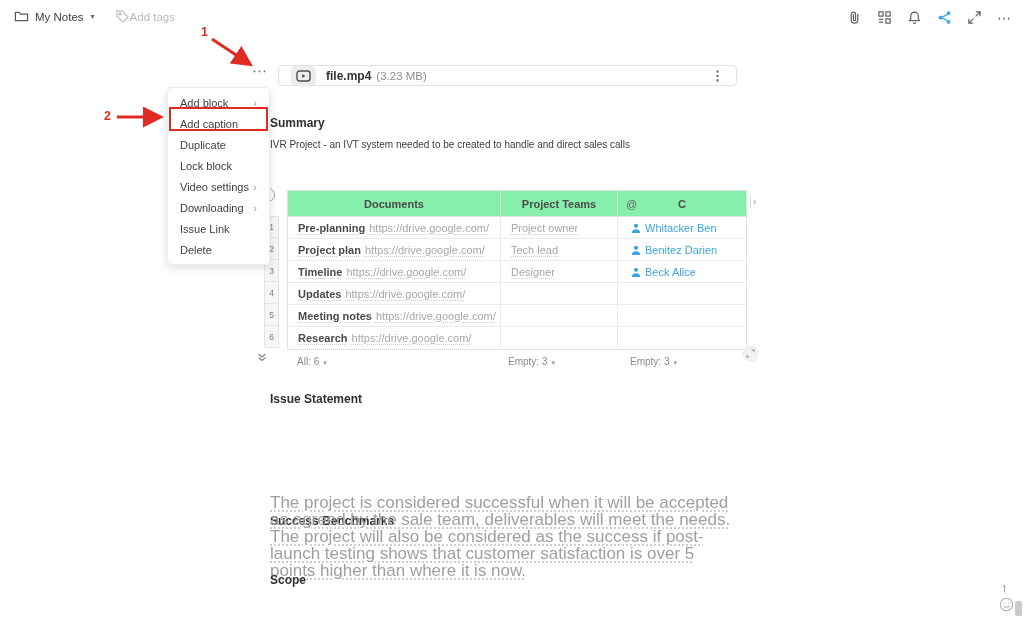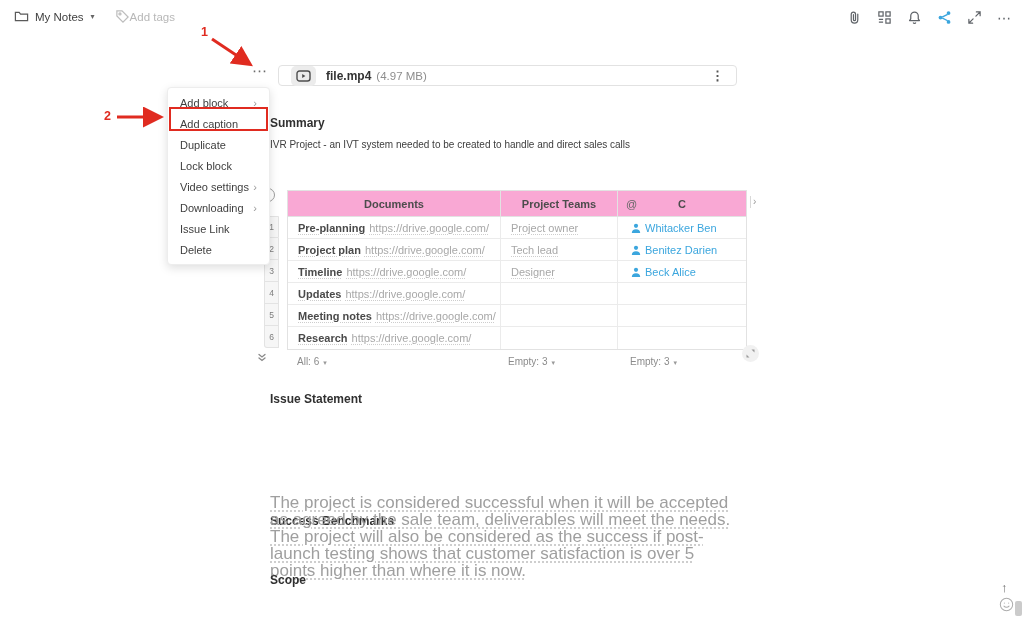--- a/index.html
+++ b/index.html
@@ -46,21 +46,21 @@
   .p-sec { position:absolute; left:270px; font-size:10px; color:#3d3d3d; }
   .ghost-p { position:absolute; left:270px; top:494px; width:470px; font-size:17px; line-height:17px; color:#9f9f9f; text-decoration:underline dotted #c6c6c6; text-underline-offset:3px; }
 
   
   .tbl-circle { position:absolute; left:261px; top:188px; width:14px; height:14px; border:1.5px solid #9e9e9e; border-radius:50%; z-index:3; }
   .gutter { position:absolute; left:264px; top:216px; width:15px; z-index:2; }
   .gutter-cell { width:15px; height:22px; background:#f6f6f6; border:1px solid #e3e3e3; border-top:none; font-size:8.5px; color:#7c7c7c; display:flex; align-items:center; justify-content:center; }
   .gutter-cell:first-child { border-top:1px solid #e3e3e3; border-top-left-radius:3px; }
   .gutter-cell:last-child { border-bottom-left-radius:3px; }
   .tbl { position:absolute; left:287px; top:190px; width:460px; border:1px solid #e2e2e2; background:#fff; }
-  .tbl-head { display:flex; height:26px; background:#f9a8d4; border-bottom:1px solid #e2e2e2; }
+  .tbl-head { display:flex; height:26px; background:#86efac; border-bottom:1px solid #e2e2e2; }
   .th { font-size:11px; color:#4c4c4c; font-weight:600; display:flex; align-items:center; justify-content:center; }
   .th1 { width:213px; border-right:1px solid #e2e2e2; }
   .th2 { width:117px; border-right:1px solid #e2e2e2; }
   .th3 { width:128px; position:relative; }
   .th3 .at { position:absolute; left:8px; font-weight:400; color:#666; font-size:11px; }
   .trow { display:flex; height:22px; border-bottom:1px solid #ebebeb; }
   .trow:last-child { border-bottom:none; }
   .td { display:flex; align-items:center; overflow:hidden; white-space:nowrap; }
   .td1 { width:213px; border-right:1px solid #ebebeb; padding-left:10px; }
   .td2 { width:117px; border-right:1px solid #ebebeb; padding-left:10px; }
@@ -151,21 +151,21 @@
   <div class="block-trigger">⋯</div>
 
   <div class="video-block">
     <span class="play-badge">
       <svg viewBox="0 0 15 12" fill="none" stroke="#4d4d4d" stroke-width="1.4">
           <rect x="1" y="1" width="13" height="10" rx="2.5"></rect>
           <path d="M6.2 4l3.2 2-3.2 2z" fill="#4d4d4d" stroke="none"></path>
         </svg>
     </span>
     <span class="vb-name">file.mp4</span>
-    <span class="vb-size">(4.97 MB)</span>
+    <span class="vb-size">(3.23 MB)</span>
     <span class="vb-more">⋮</span>
   </div>
 
   <div class="menu">
     <div class="menu-item">
       <span>Add block</span>
       <span class="sub">›</span>
     </div>
     <div class="menu-item">
       <span>Add caption</span>

